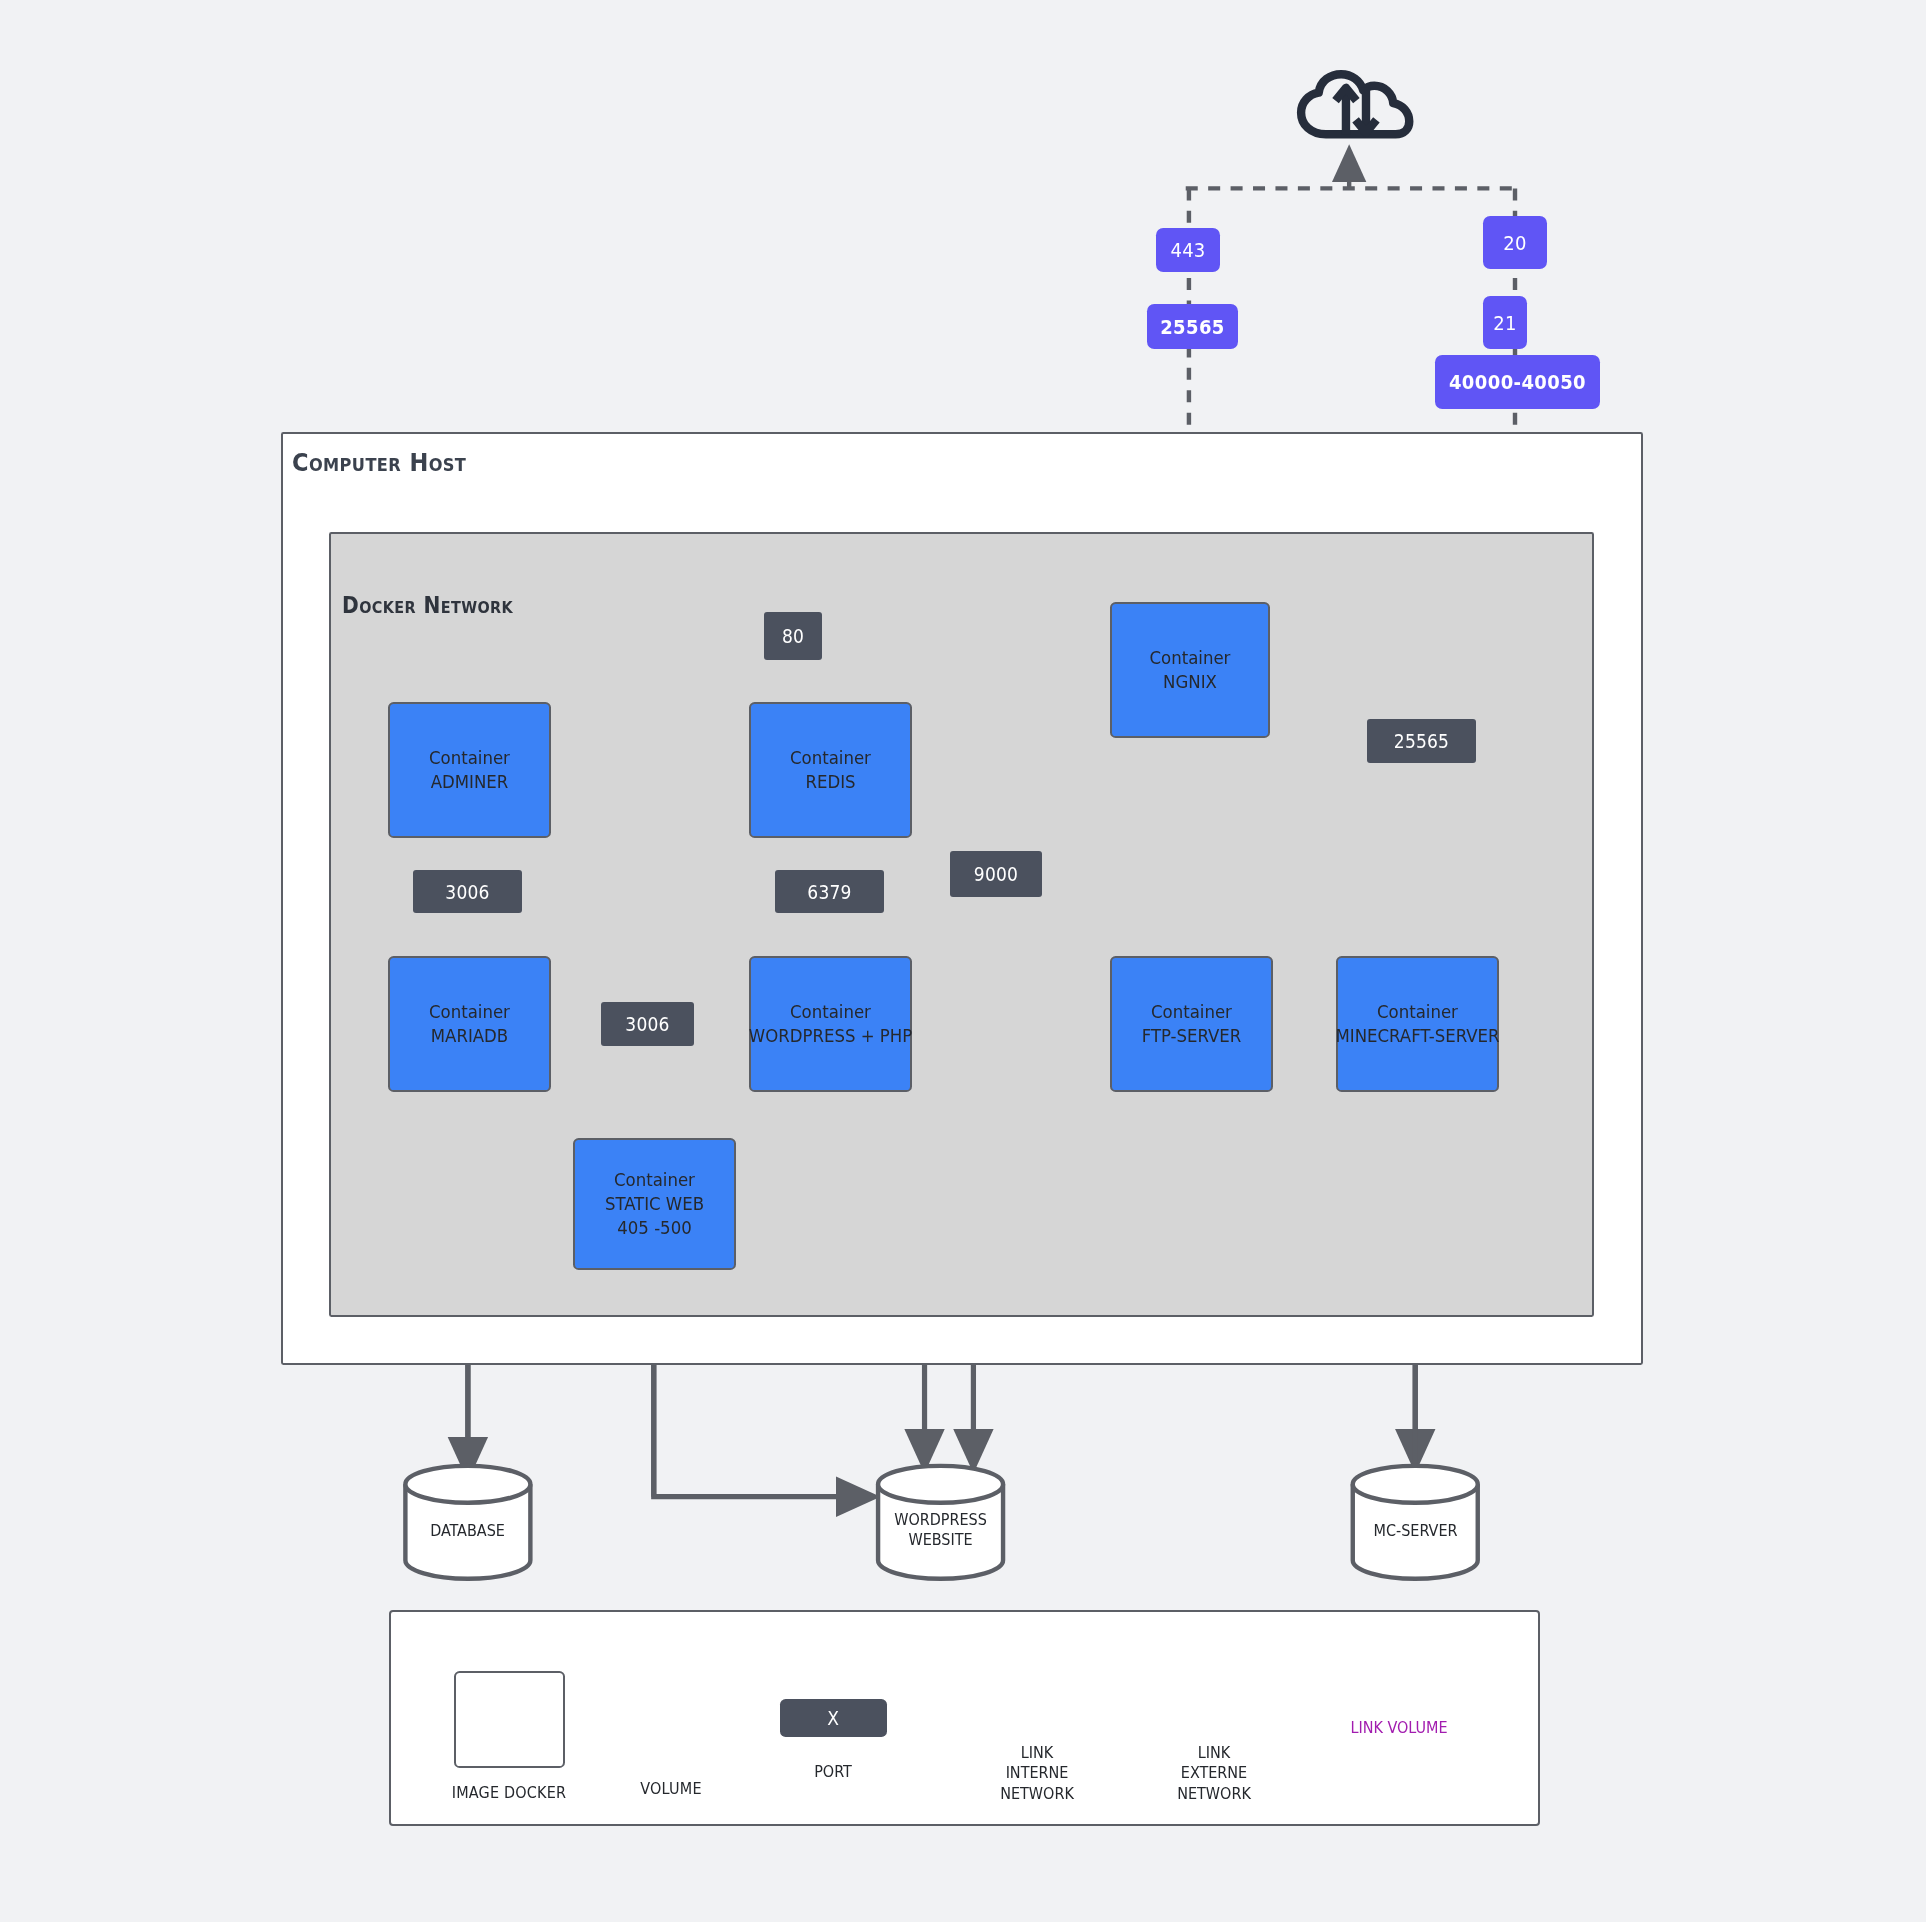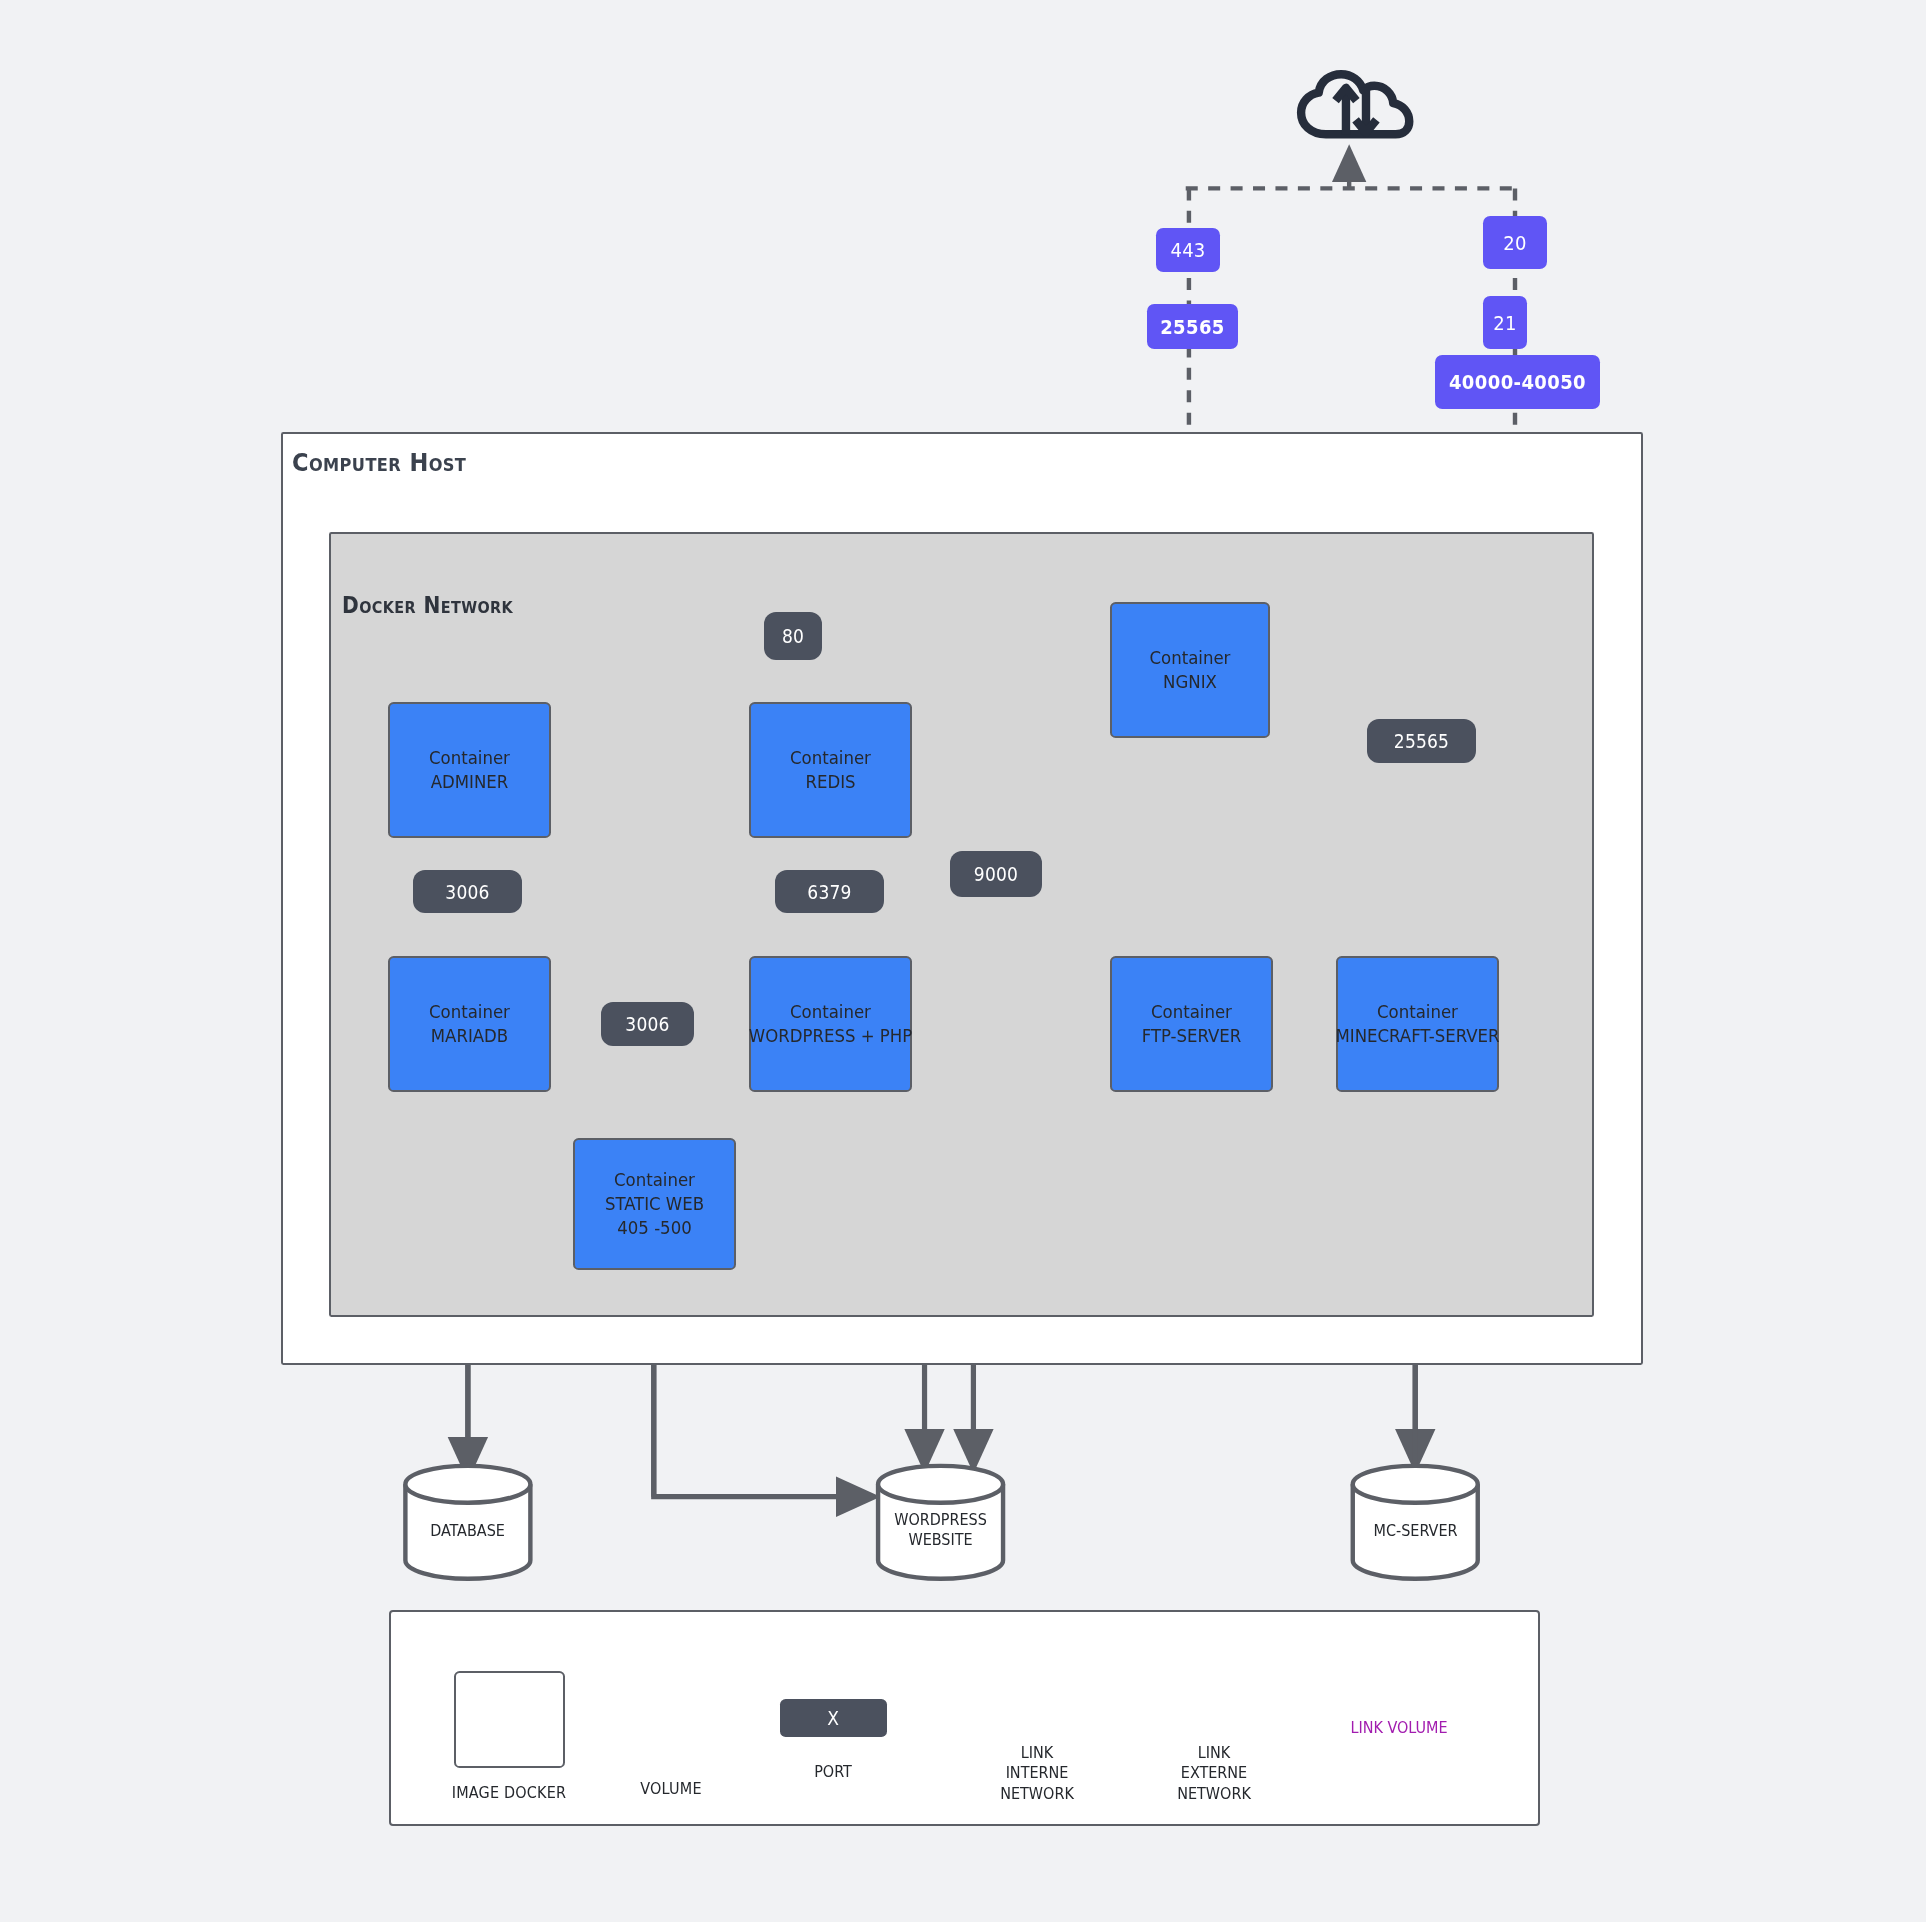--- a/index.html
+++ b/index.html
@@ -46,21 +46,21 @@
     line-height:1.32;
     padding:1.6px 3.2px;
   }
   .node .ln{display:block;white-space:nowrap;}
 
   
   .chip{
     position:absolute;box-sizing:border-box;
     background:#4b515e;
     color:#ffffff;
-    border-radius:12px;
+    border-radius:3px;
     display:flex;align-items:center;justify-content:center;
     font-size:19px;
     letter-spacing:0.2px;
     white-space:nowrap;
     z-index:6;
   }
   .chip-ext{
     background:#6055f5;
     border-radius:7.2px;
     font-size:20px;

